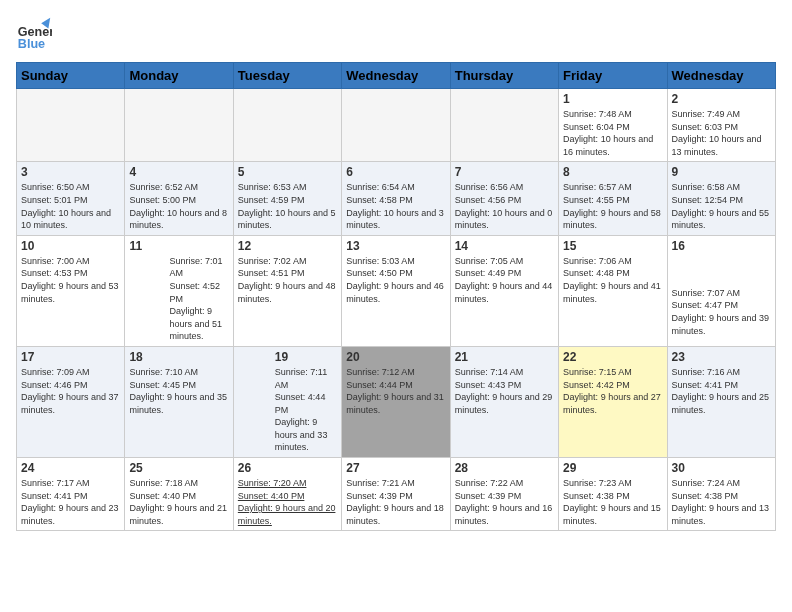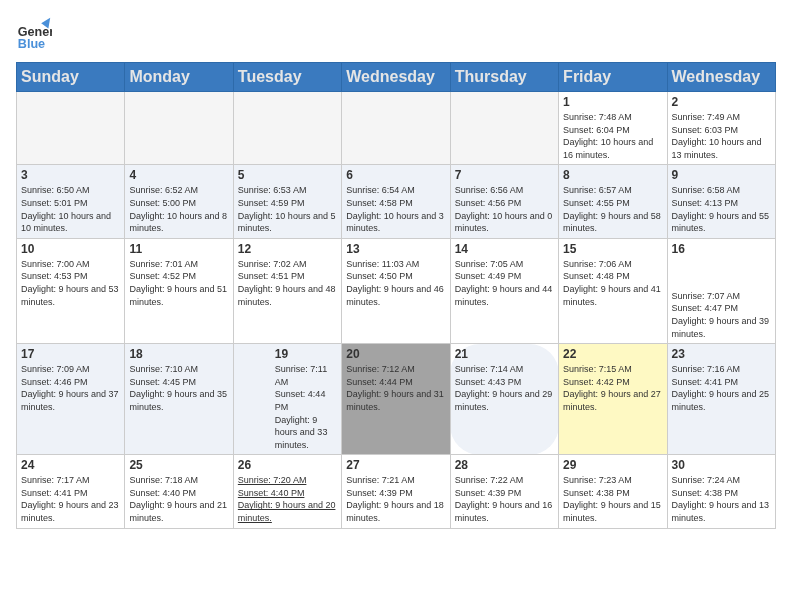--- a/index.html
+++ b/index.html
@@ -34,22 +34,22 @@
     .location {
       font-size: 14px;
       color: #555;
     }
     .calendar {
       width: 100%;
       border-collapse: collapse;
     }
     .calendar th {
       background: #3a7abf;
-      color: #e5e5e5;
-      font-size: 16px;
+      color: #000000;
+      font-size: 13px;
       font-weight: bold;
       padding: 5px 4px;
       text-align: left;
       border: 1px solid #2d6aaa;
     }
     .calendar td {
       vertical-align: top;
       border: 1px solid #ccc;
       padding: 3px 4px;
       font-size: 9.5px;
@@ -159,46 +159,46 @@
         </td>
         <td style="background: rgb(238, 242, 248);">
           <span class="day-num">8</span>
           <div class="cell-info" style="white-space: pre-line;">Sunrise: 6:57 AM
 Sunset: 4:55 PM
 Daylight: 9 hours and 58 minutes.</div>
         </td>
         <td style="background: rgb(238, 242, 248);">
           <span class="day-num">9</span>
           <div class="cell-info" style="white-space: pre-line;">Sunrise: 6:58 AM
-Sunset: 4:13 PM
+Sunset: 12:54 PM
 Daylight: 9 hours and 55 minutes.</div>
         </td>
       </tr>
       <tr>
         <td>
           <span class="day-num">10</span>
           <div class="cell-info" style="white-space: pre-line;">Sunrise: 7:00 AM
 Sunset: 4:53 PM
 Daylight: 9 hours and 53 minutes.</div>
         </td>
         <td>
           <span class="day-num">11</span>
-          <div class="cell-info" style="white-space: pre-line;">Sunrise: 7:01 AM
+          <div class="cell-info" style="white-space: pre-line; margin-left: 40px;">Sunrise: 7:01 AM
 Sunset: 4:52 PM
 Daylight: 9 hours and 51 minutes.</div>
         </td>
         <td>
           <span class="day-num">12</span>
           <div class="cell-info" style="white-space: pre-line;">Sunrise: 7:02 AM
 Sunset: 4:51 PM
 Daylight: 9 hours and 48 minutes.</div>
         </td>
         <td>
           <span class="day-num">13</span>
-          <div class="cell-info" style="white-space: pre-line;">Sunrise: 11:03 AM
+          <div class="cell-info" style="white-space: pre-line;">Sunrise: 5:03 AM
 Sunset: 4:50 PM
 Daylight: 9 hours and 46 minutes.</div>
         </td>
         <td>
           <span class="day-num">14</span>
           <div class="cell-info" style="white-space: pre-line;">Sunrise: 7:05 AM
 Sunset: 4:49 PM
 Daylight: 9 hours and 44 minutes.</div>
         </td>
         <td>
@@ -232,21 +232,21 @@
           <div class="cell-info" style="white-space: pre-line;">Sunrise: 7:11 AM
 Sunset: 4:44 PM
 Daylight: 9 hours and 33 minutes.</div>
         </td>
         <td style="background: #a3a3a3;">
           <span class="day-num">20</span>
           <div class="cell-info" style="white-space: pre-line;">Sunrise: 7:12 AM
 Sunset: 4:44 PM
 Daylight: 9 hours and 31 minutes.</div>
         </td>
-        <td style="background: rgb(238, 242, 248); border-radius: 30px;">
+        <td style="background: rgb(238, 242, 248);">
           <span class="day-num">21</span>
           <div class="cell-info" style="white-space: pre-line;">Sunrise: 7:14 AM
 Sunset: 4:43 PM
 Daylight: 9 hours and 29 minutes.</div>
         </td>
         <td style="background: #fef9c3;">
           <span class="day-num">22</span>
           <div class="cell-info" style="white-space: pre-line;">Sunrise: 7:15 AM
 Sunset: 4:42 PM
 Daylight: 9 hours and 27 minutes.</div>

